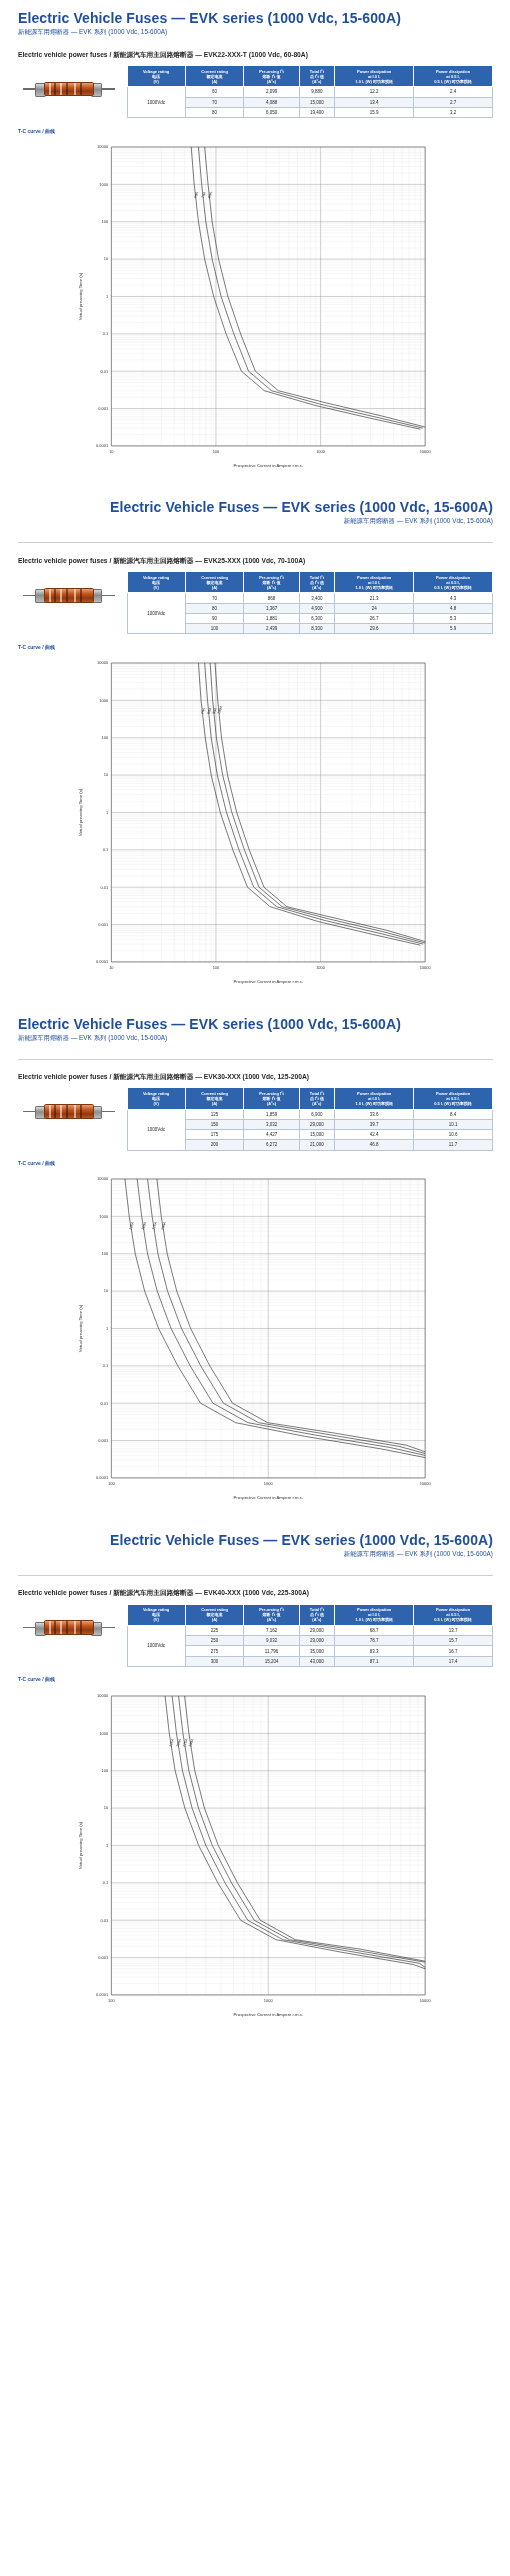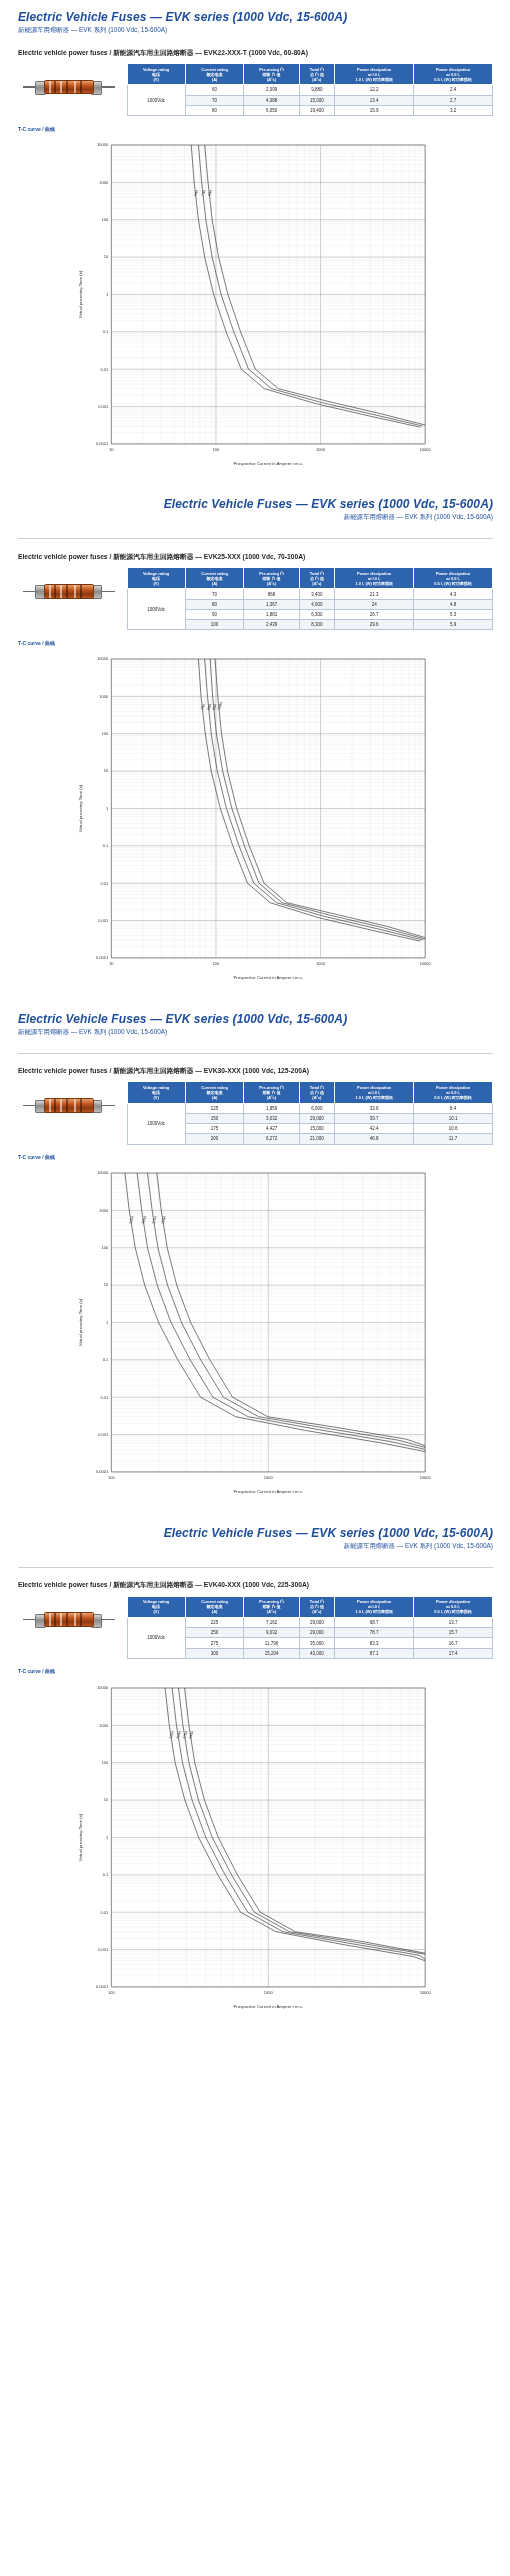--- a/index.html
+++ b/index.html
@@ -13,24 +13,23 @@
   .page{
     position:relative;
     width:511px;
   }
   
   .doc-head{
     padding:9.6px 18px 0 18px;
   }
   .doc-head .line1{
     color:#1f4e9c;
-    font-size:12px;
+    font-size:14px;
     font-weight:bold;
     letter-spacing:0.1px;
-    font-style:italic;
   }
   .doc-head .line2{
     color:#1f4e9c;
     font-size:6.4px;
     margin-top:2.1px;
   }
   .doc-head.right{
     text-align:right;
   }
   .section{

